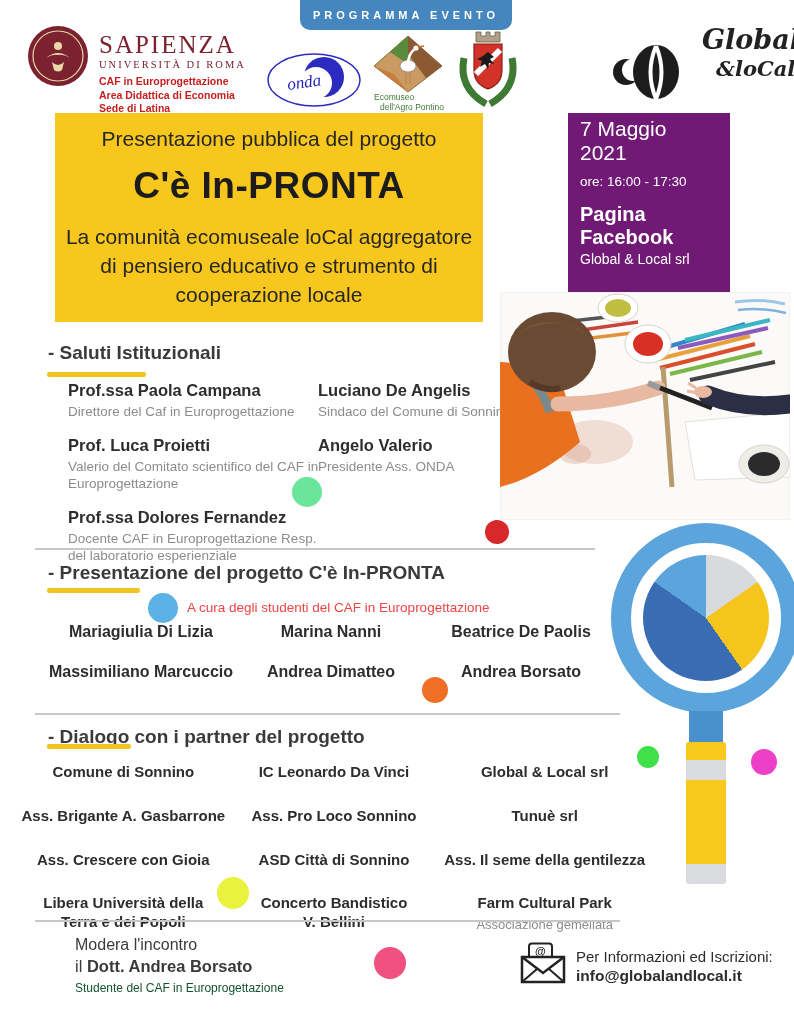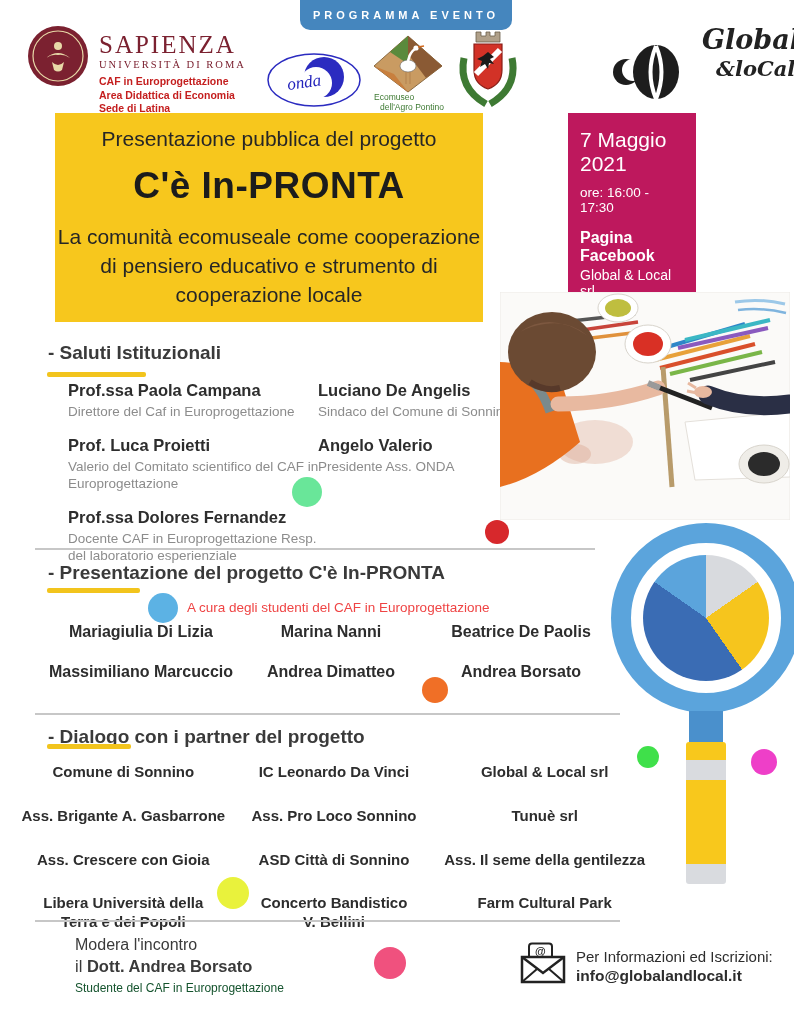--- a/index.html
+++ b/index.html
@@ -22,25 +22,25 @@
   .logo-gl{position:absolute;left:606px;top:20px;width:186px;height:86px;}
   .gl-text1{position:absolute;left:96px;top:4px;font-family:"DejaVu Serif",serif;font-style:italic;font-weight:600;font-size:27px;color:#222;}
   .gl-text2{position:absolute;left:110px;top:36px;font-family:"DejaVu Serif",serif;font-style:italic;font-weight:600;font-size:21px;color:#222;}
 
   
   .hero-yellow{position:absolute;left:55px;top:113px;width:428px;height:209px;background:#F7C71D;
                text-align:center;color:#262626;z-index:1;}
   .hero-kicker{font-size:21px;margin-top:14px;}
   .hero-title{font-size:37px;font-weight:800;color:#1c1c1c;margin-top:14px;letter-spacing:.5px;}
   .hero-sub{font-size:21px;line-height:1.38;margin-top:16px;}
-  .event-box{position:absolute;left:568px;top:113px;width:128px;height:180px;background:#be185d;color:#fff;
-             box-sizing:border-box;padding:15px 12px;z-index:1;}
+  .event-box{position:absolute;left:568px;top:113px;width:162px;height:180px;background:#701a75;color:#fff;
+             box-sizing:border-box;padding:4px 12px;z-index:1;}
   .event-date{font-size:21px;}
   .event-time{font-size:13.5px;margin-top:9px;}
-  .event-fb-label{font-size:16px;font-weight:bold;margin-top:14px;}
+  .event-fb-label{font-size:20px;font-weight:bold;margin-top:14px;}
   .event-fb-name{font-size:14px;margin-top:2px;}
   .event-url{font-size:20px;font-weight:bold;margin-top:27px;line-height:1.3;}
 
   
   .photo{position:absolute;left:500px;top:292px;width:290px;height:228px;z-index:2;}
 
   
   .sec-heading{position:absolute;font-size:19px;font-weight:bold;color:#3a3a3a;}
   .yellow-underline{position:absolute;height:5px;background:#F2C41D;border-radius:2px;}
   .divider{position:absolute;height:2px;background:#c7c7c7;}
@@ -167,21 +167,21 @@
       <path d="M44 12 q11 26 0 53" stroke="#fff" stroke-width="4" fill="none"></path>
     </svg>
     <div class="gl-text1">Global</div>
     <div class="gl-text2">&amp;loCal</div>
   </div>
 
   <div class="hero-yellow">
     <div class="hero-kicker">Presentazione pubblica del progetto</div>
     <div class="hero-title">C'è In-PRONTA</div>
     <div class="hero-sub">
-      <div>La comunità ecomuseale come cooperazione</div>
+      <div>La comunità ecomuseale loCal aggregatore</div>
       <div>di pensiero educativo e strumento di</div>
       <div>cooperazione locale</div>
     </div>
   </div>
 
   <div class="event-box">
     <div class="event-date">7 Maggio 2021</div>
     <div class="event-time">ore:  16:00 - 17:30</div>
     <div class="event-fb-label">Pagina Facebook</div>
     <div class="event-fb-name">Global &amp; Local srl</div>
@@ -299,20 +299,21 @@
     <div class="partner">Ass. Brigante A. Gasbarrone</div>
     <div class="partner">Ass. Pro Loco Sonnino</div>
     <div class="partner">Tunuè srl</div>
     <div class="partner">Ass. Crescere con Gioia</div>
     <div class="partner">ASD Città di Sonnino</div>
     <div class="partner">Ass. Il seme della gentilezza</div>
     <div class="partner narrow1">Libera Università della Terra e dei Popoli</div>
     <div class="partner narrow2">Concerto Bandistico V. Bellini</div>
     <div class="partner">
       <div>Farm Cultural Park</div>
+      <div class="note">Associazione gemellata</div>
     </div>
   </div>
 
   <div class="divider" style="left:35px;top:920px;width:585px;"></div>
 
   <div class="footer-left">
     <div class="footer-line1">Modera l'incontro</div>
     <div class="footer-line2"><span>il </span><b>Dott. Andrea Borsato</b></div>
     <div class="footer-role">Studente del CAF in Europrogettazione</div>
   </div>

